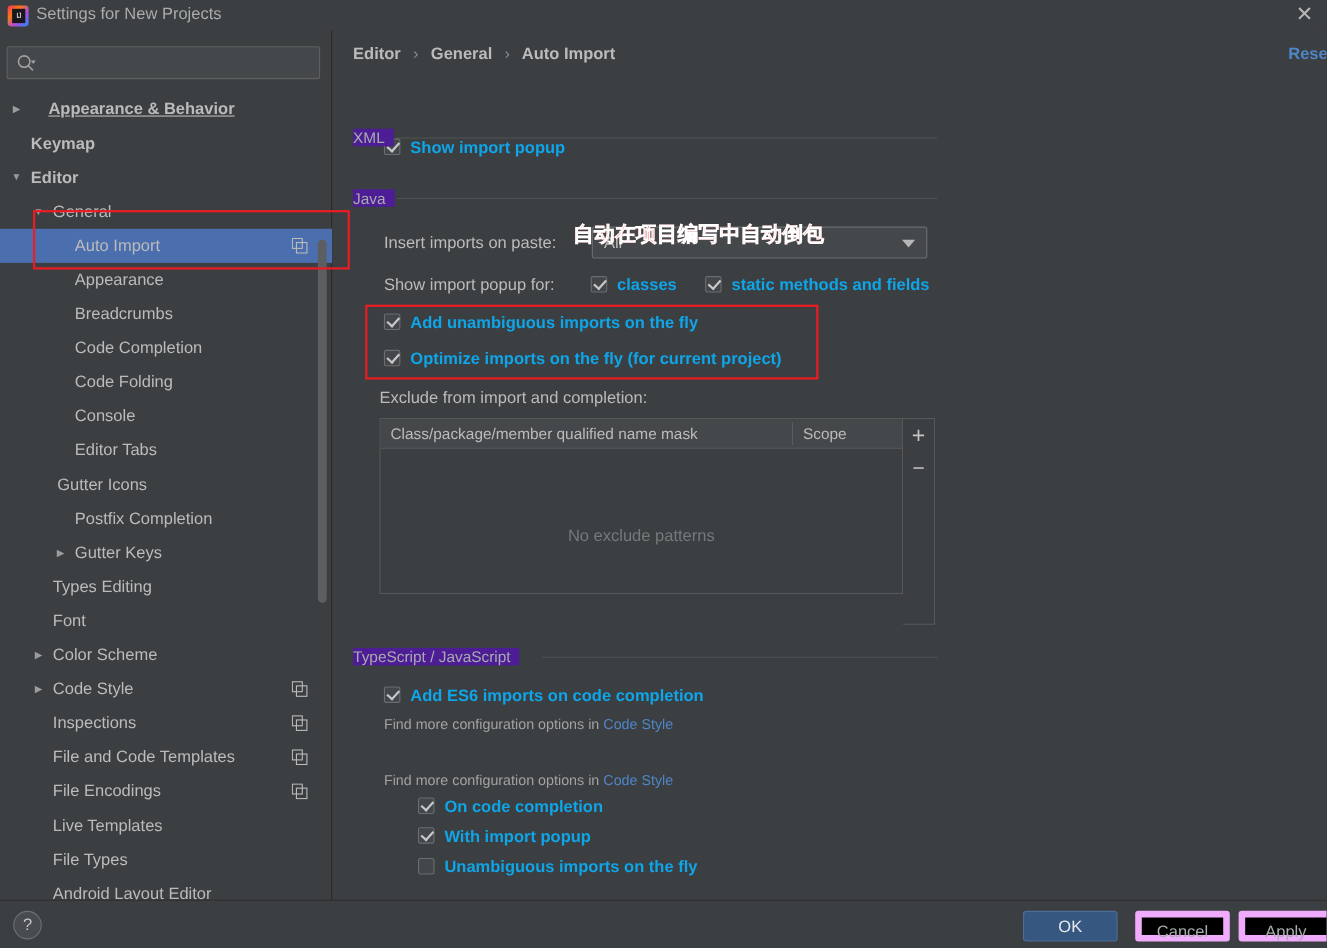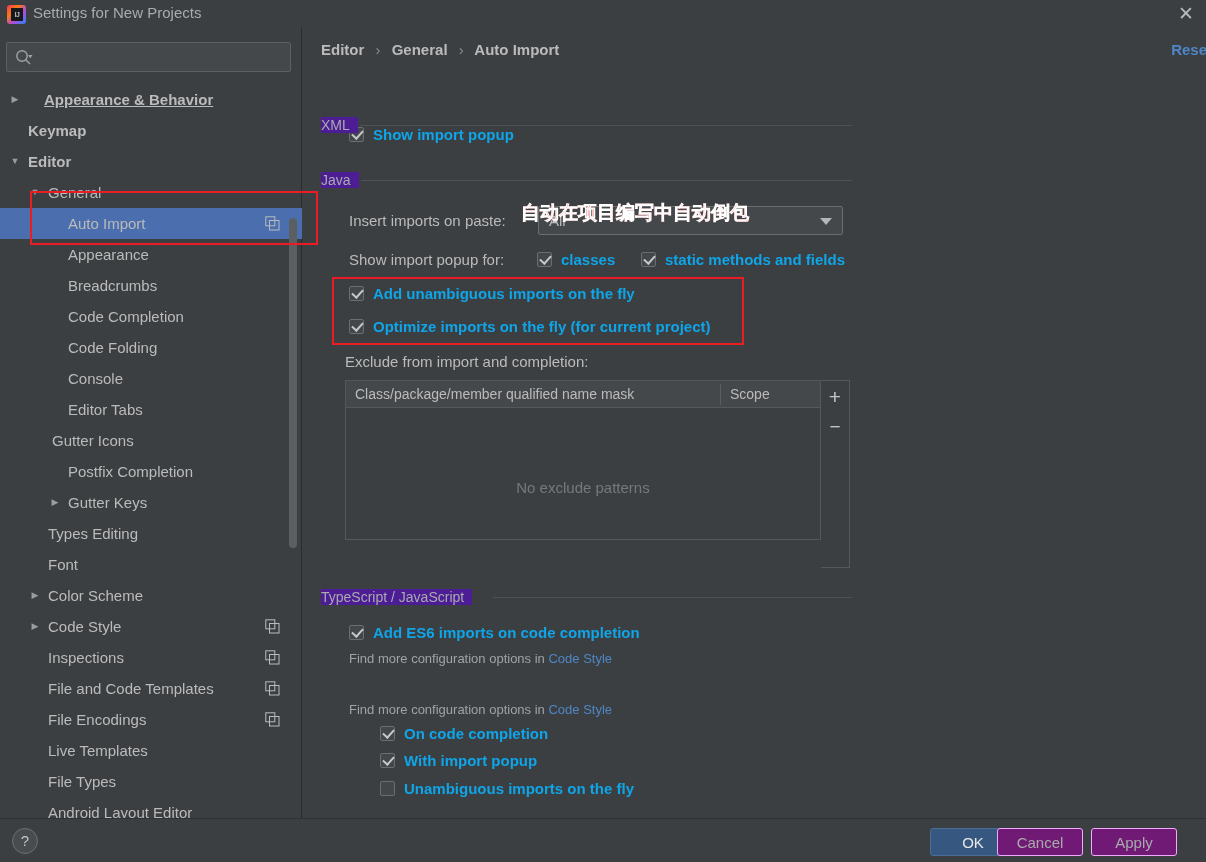--- a/index.html
+++ b/index.html
@@ -158,21 +158,21 @@
   .help-btn {
     position: absolute; left: 12px; top: 9px; width: 26px; height: 26px;
     border-radius: 50%; border: 1px solid #6d7072; background: #494c4e;
     color: #c2c4c6; font-size: 15px; text-align: center; line-height: 24px; cursor: pointer;
   }
   .btn {
     position: absolute; top: 9px; height: 28px; line-height: 27px;
     border-radius: 3px; font-size: 15px; text-align: center; cursor: pointer;
   }
   .btn.primary { background: #365880; border: 1px solid #4a6d99; color: #e6e8ea; }
-  .btn.normal { background: #701a75; border: 1px solid #f0abfc; color: #a9abad; }
+  .btn.normal { background: #000000; border: 6px solid #f0abfc; color: #a9abad; margin-left: 35px; }
 
   
   .anno-box { position: absolute; border: 2px solid #ec1c24; pointer-events: none; }
   .anno-cn {
     position: absolute; font-size: 19px; font-weight: bold; color: #ff0000;
     -webkit-text-stroke: 0.6px #ffffff; white-space: nowrap;
   }
 </style>
 </head>
 <body>

